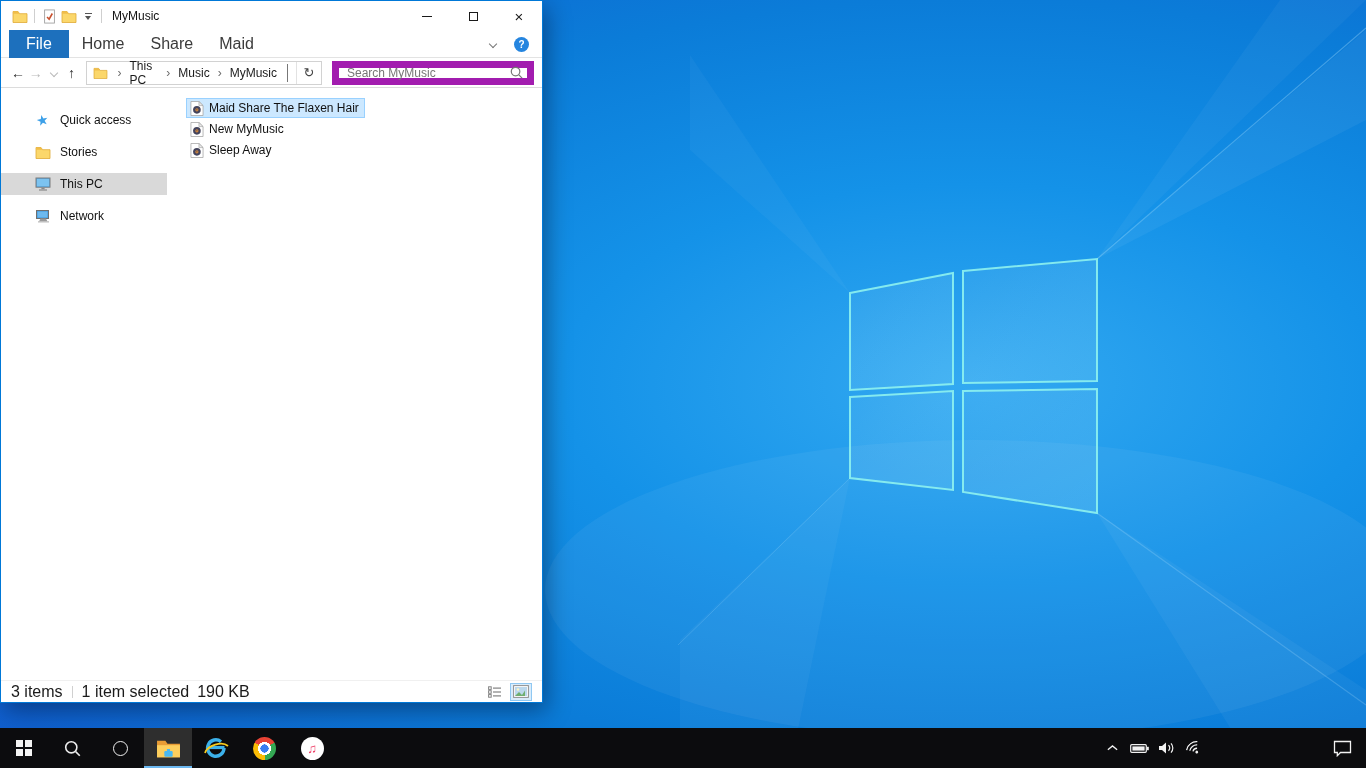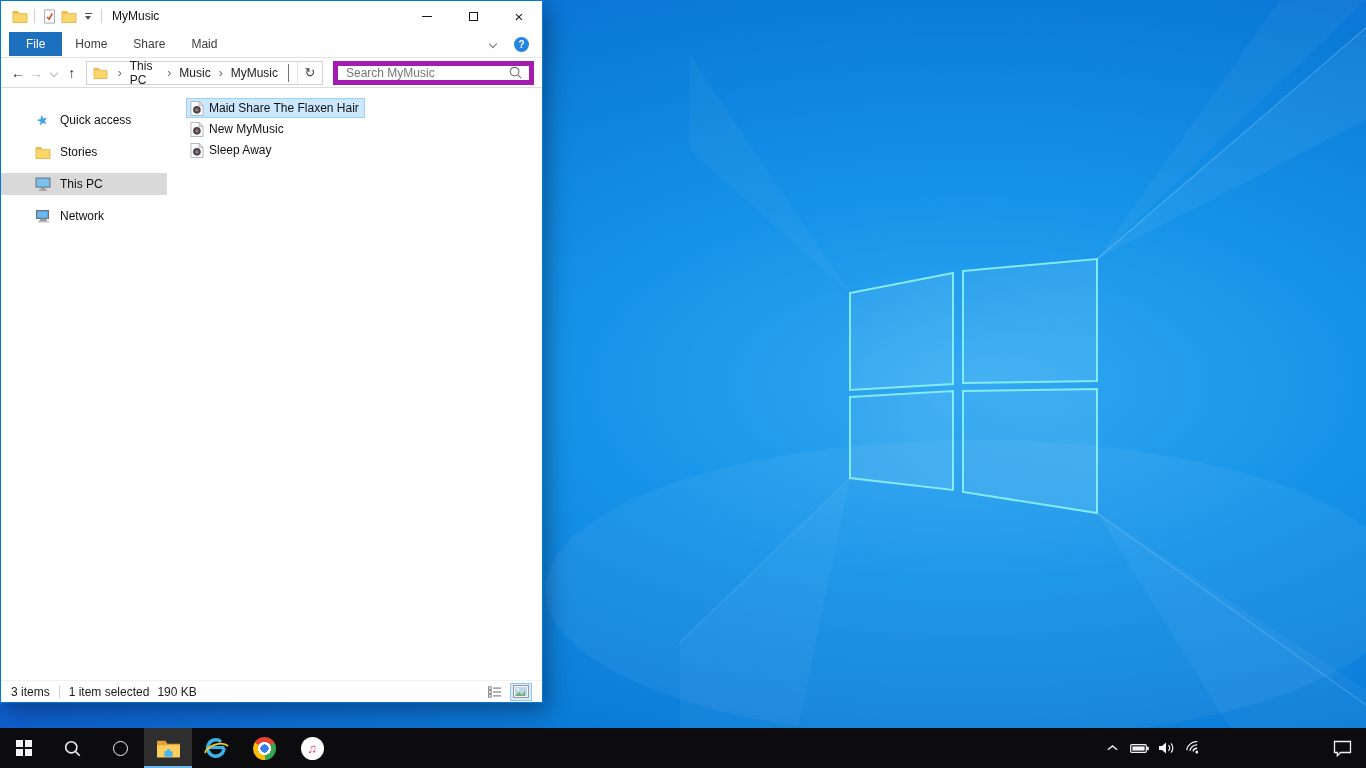--- a/index.html
+++ b/index.html
@@ -25,61 +25,61 @@
   .qat-chev .tri { width:0; height:0; border-left:3.5px solid transparent; border-right:3.5px solid transparent; border-top:4px solid #555; }
   .win-title { font-size:12px; color:#111; margin-left:6px; }
   .caption-buttons { margin-left:auto; display:flex; height:30px; }
   .cap-btn { width:46px; height:30px; display:flex; align-items:center; justify-content:center; color:#1a1a1a; }
   .min-glyph { width:10px; height:1px; background:#1a1a1a; }
   .max-glyph { width:9px; height:9px; border:1px solid #1a1a1a; }
   .close-glyph { font-size:15px; line-height:1; }
 
   
   .tabs-row { height:27px; display:flex; align-items:center; border-bottom:1px solid #e3e3e3; padding-left:8px; }
-  .tab { font-size:12px; padding:5px 13px; color:#3b3b3b; }
+  .tab { font-size:16px; padding:5px 13px; color:#3b3b3b; }
   .tab-file { background:var(--file-tab,#1d70bd); color:#fff; padding:5px 17px; }
   .ribbon-right { margin-left:auto; display:flex; align-items:center; gap:18px; padding-right:13px; }
   .chev { width:6px; height:6px; border-right:1.4px solid #777; border-bottom:1.4px solid #777; transform:rotate(45deg); }
   .help-circle { width:15px; height:15px; border-radius:50%; background:#2585df; color:#fff; font-size:10px;
     font-weight:bold; display:flex; align-items:center; justify-content:center; }
 
   
   .addr-row { height:30px; display:flex; align-items:center; border-bottom:1px solid #dcdcdc; padding:0 8px; }
   .nav-btn { width:25px; height:24px; display:flex; align-items:center; justify-content:center; font-size:14px; color:#2b2b2b; }
   .nav-btn.disabled { color:#b9b9b9; }
   .nav-btn .chev { border-color:#b9b9b9; }
   .addr-box { display:flex; align-items:center; border:1px solid #d2d2d2; height:24px; width:330px; margin-left:5px; background:#fff; }
   .addr-box .crumb-ic { margin:0 4px 0 6px; display:flex; }
   .crumb { font-size:12px; color:#1a1a1a; padding:0 2px; }
   .crumb-sep { font-size:12px; color:#6b6b6b; padding:0 6px; }
   .addr-right { margin-left:auto; display:flex; align-items:center; }
   .addr-chev { padding:0 8px; }
   .addr-div { width:1px; height:22px; background:#e2e2e2; }
   .refresh-btn { width:24px; text-align:center; font-size:13px; color:#444; }
-  .search-box { display:flex; align-items:center; border:5px solid #a21caf; height:24px; width:202px; margin-left:10px; background:#fff; }
+  .search-box { display:flex; align-items:center; border:7px solid #a21caf; height:24px; width:202px; margin-left:10px; background:#fff; }
   .search-box input { flex:1; border:none; outline:none; font-size:12px; padding:0 8px; color:#333; background:transparent; }
   .search-box input::placeholder { color:#777; }
   .search-mag { margin-right:7px; display:flex; }
 
   
   .main { position:absolute; top:88px; bottom:22px; left:0; right:0; display:flex; }
   .navpane { width:166px; padding-top:20px; flex:none; }
   .nav-item { height:22px; display:flex; align-items:center; padding-left:33px; gap:9px; font-size:12px; color:#111; margin-bottom:10px; }
   .nav-item.selected { background:#d9d9d9; }
   .nav-item .ic { width:17px; display:flex; justify-content:center; flex:none; }
   .qa-star { color:#3da0e8; font-size:14px; transform:rotate(-12deg); display:inline-block; }
 
   .filelist { flex:1; padding-top:9px; padding-left:19px; }
   .file-item { display:flex; align-items:center; gap:5px; height:20px; padding:0 5px 0 3px;
     border:1px solid transparent; width:max-content; font-size:12px; color:#111; margin-bottom:1px; }
   .file-item.selected { background:var(--sel-bg,#cce8ff); border-color:var(--sel-border,#99d1ff); }
 
   
   .statusbar { position:absolute; left:0; right:0; bottom:0; height:22px; display:flex; align-items:center;
-    font-size:12px; color:#1a1a1a; padding:0 10px; border-top:1px solid #f0f0f0; }
+    font-size:16px; color:#1a1a1a; padding:0 10px; border-top:1px solid #f0f0f0; }
   .sb-div { width:1px; height:12px; background:#d0d0d0; margin:0 9px; }
   .sb-size { margin-left:8px; }
   .sb-views { margin-left:auto; display:flex; gap:4px; }
   .view-btn { width:22px; height:18px; display:flex; align-items:center; justify-content:center; border:1px solid transparent; }
   .view-btn.selected { background:#d9ecfb; border-color:#90c8f2; }
 
   
   .taskbar { position:absolute; left:0; top:728px; width:1366px; height:40px; background:#0c0c0e; display:flex; align-items:stretch; }
   .task-btn { width:48px; display:flex; align-items:center; justify-content:center; }
   .task-btn.active { background:#2e2e2e; box-shadow: inset 0 -2px 0 #6cb8f0; }

